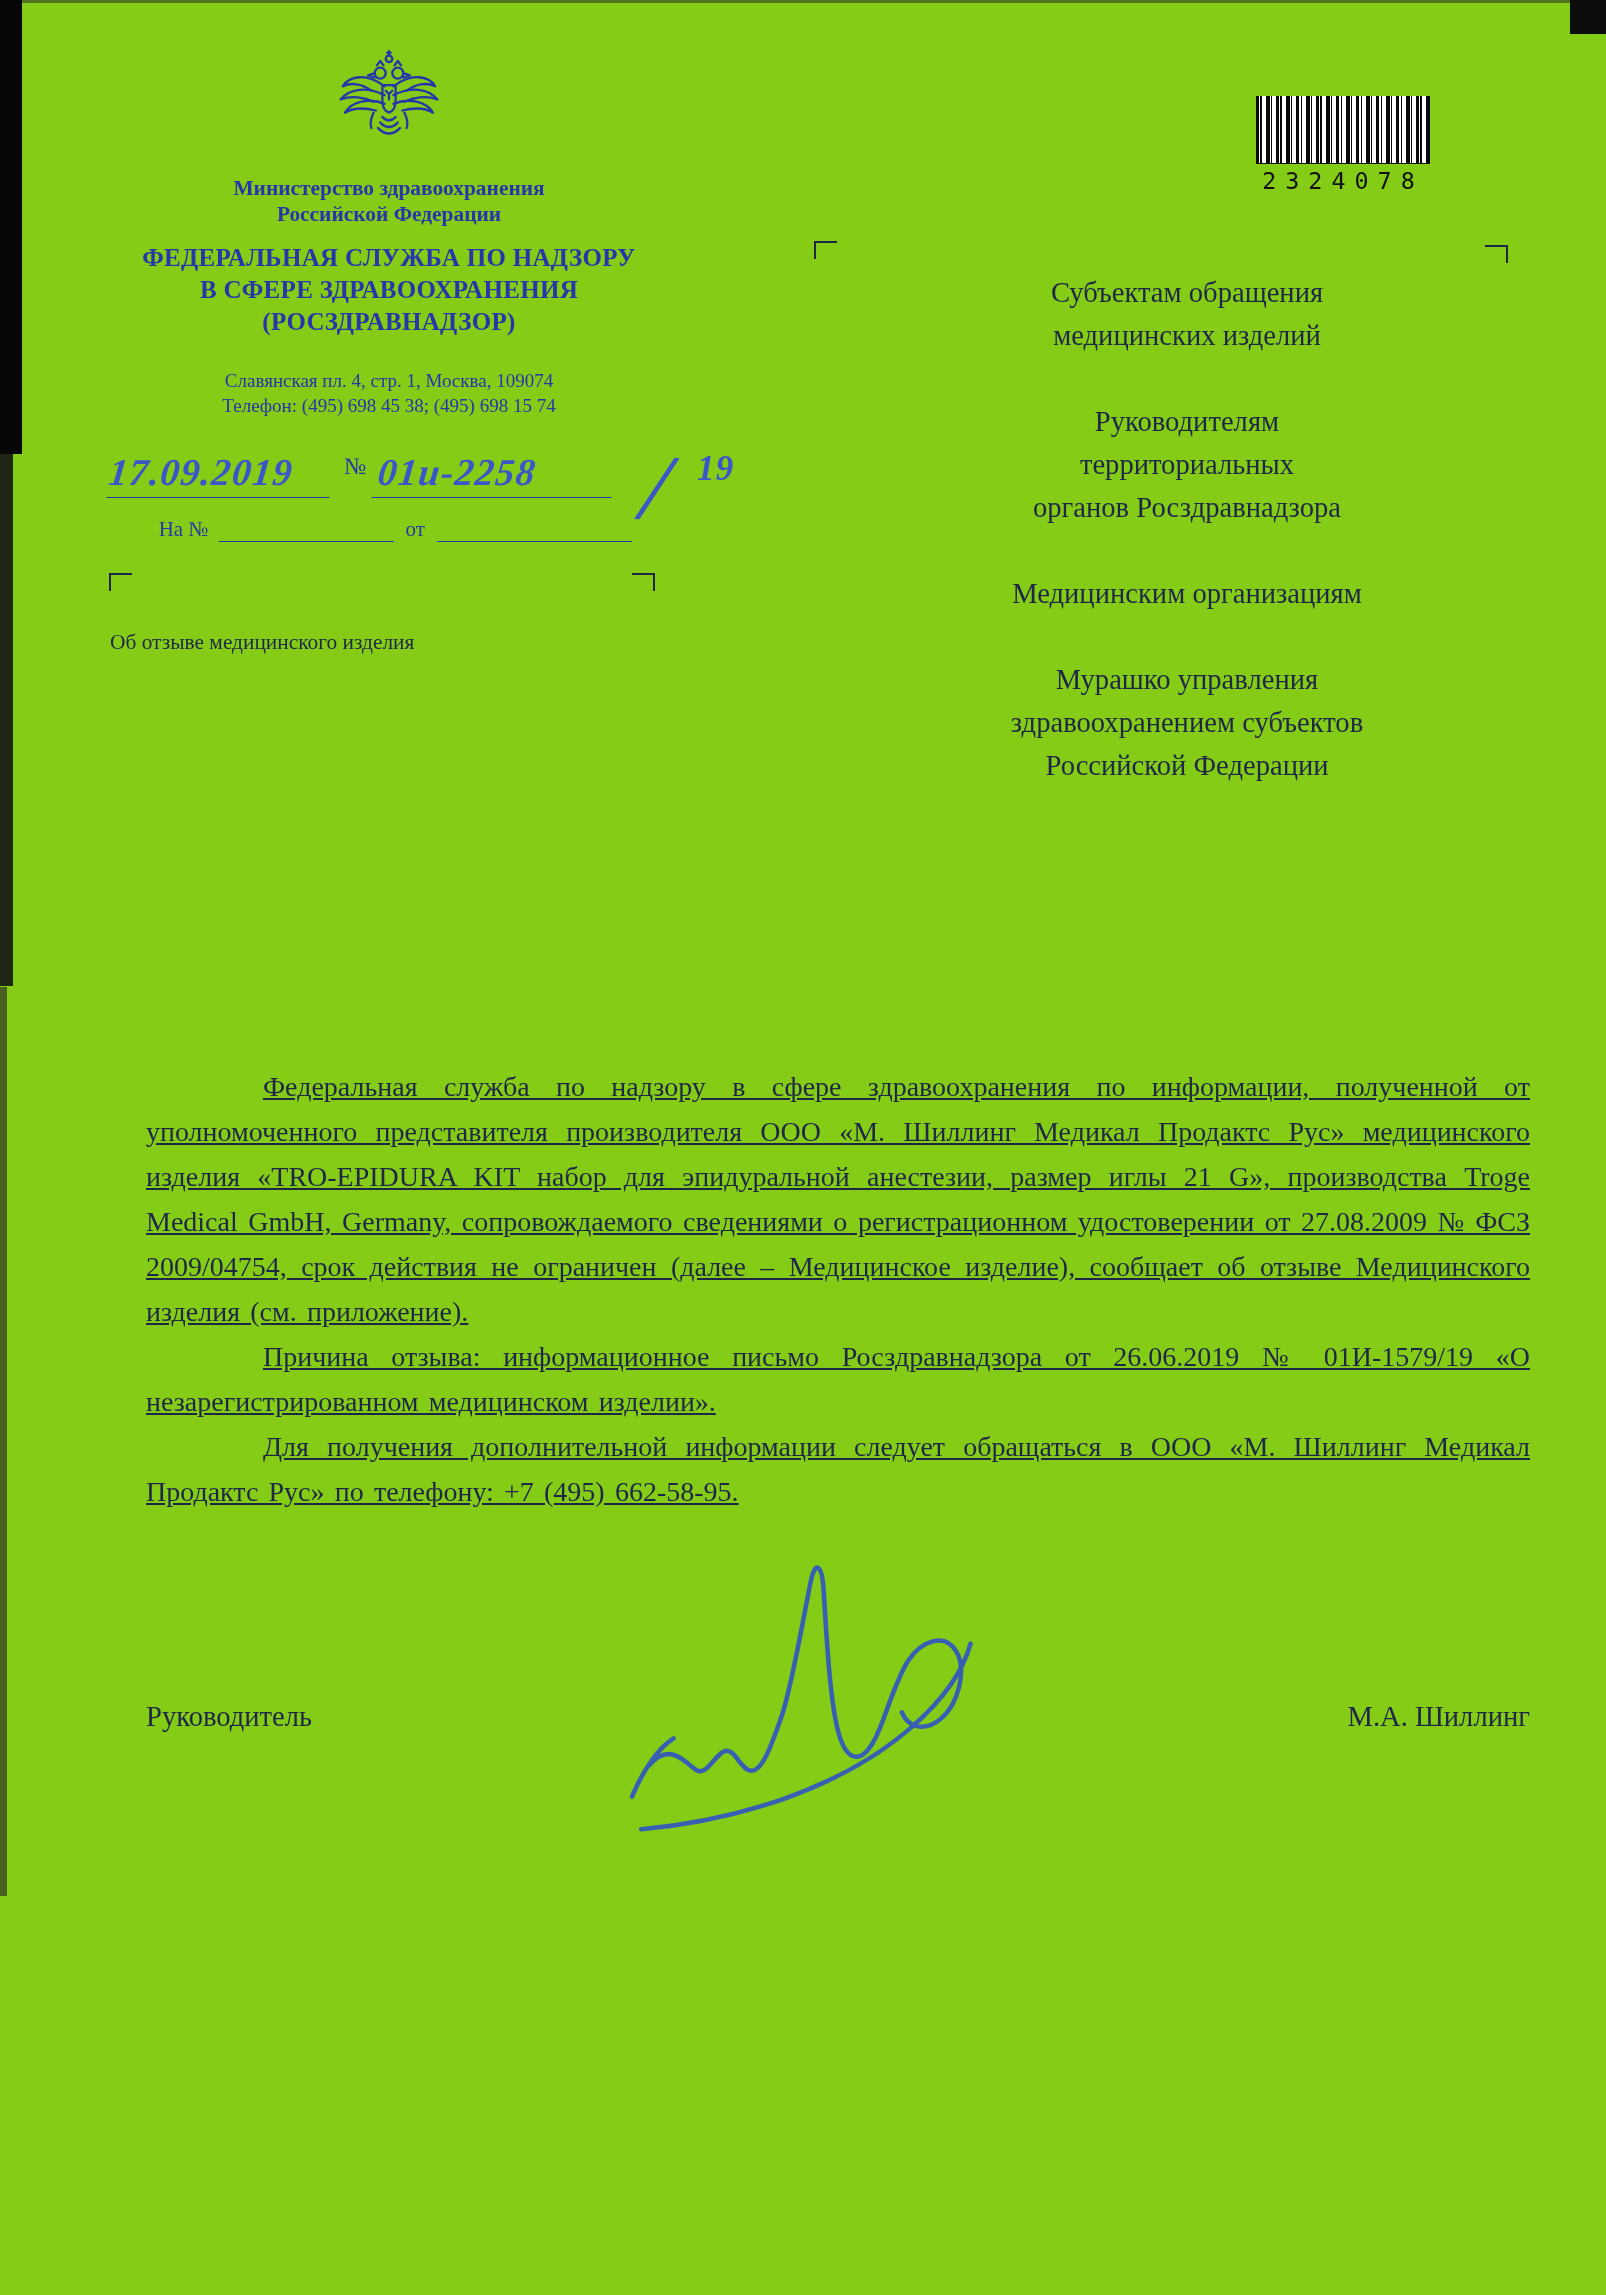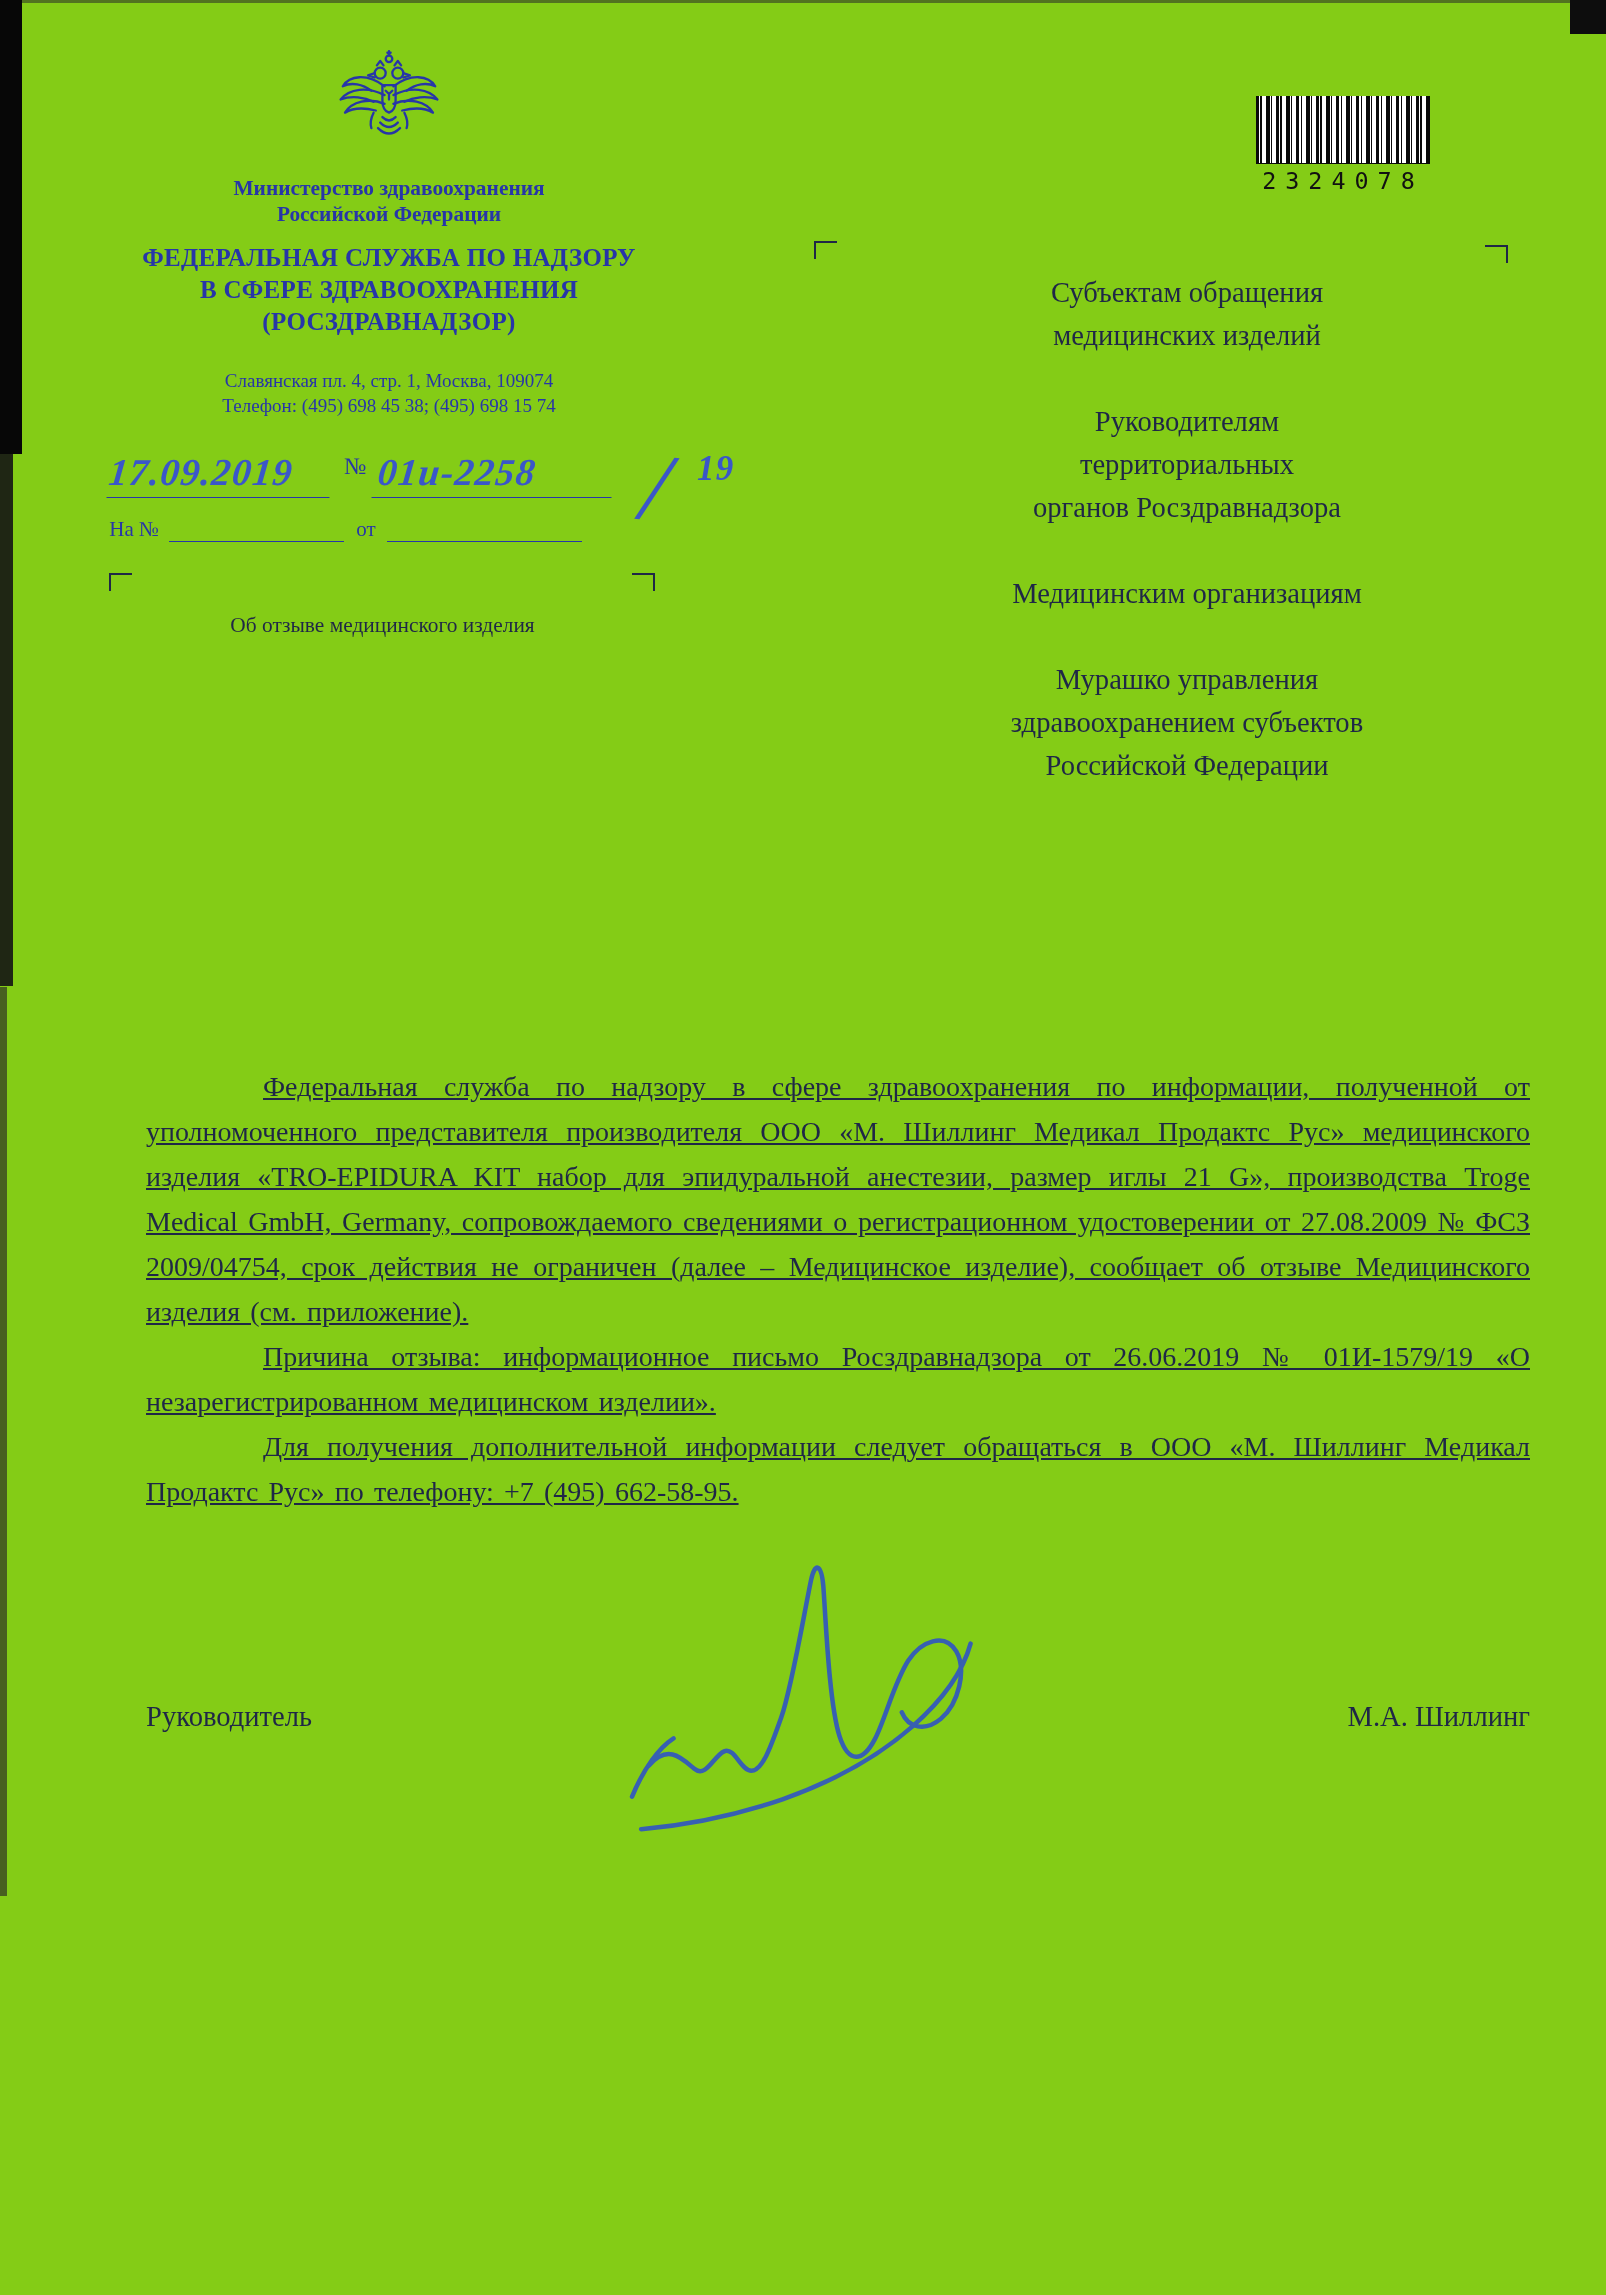--- a/index.html
+++ b/index.html
@@ -32,29 +32,29 @@
 
   
   .date-row { position:relative; margin-top:32px; height:60px; text-align:left; padding-left:12.3px; }
   .hw { font-style:italic; font-weight:600; color:#3a57c9; letter-spacing:1.3px; }
   .hw-date { display:inline-block; font-size:38px; border-bottom:1.9px solid #2736a8; padding:0 39px 2.6px 0; transform:skewX(-6deg); }
   .no-sign { display:inline-block; font-size:23.4px; font-style:normal; color:#2736a8; margin:0 7.8px 0 11.7px; vertical-align:11.7px; }
   .hw-num  { display:inline-block; font-size:38px; border-bottom:1.9px solid #2736a8; padding:0 78px 2.6px 3.9px; transform:skewX(-6deg); }
   .big-slash { position:absolute; left:545px; top:-18px; font-size:97px; font-weight:400; color:#3a57c9; transform:rotate(6deg); z-index:3; }
   .hw-19 { position:absolute; left:600px; top:-1.3px; font-size:35px; }
 
-  .na-row { margin-top:6.5px; text-align:left; padding-left:12.3px; font-size:21px; color:#2736a8; }
+  .na-row { margin-top:6.5px; text-align:center; padding-left:12.3px; font-size:21px; color:#2736a8; }
   .field-line { display:inline-block; border-bottom:1.3px solid #2736a8; height:22px; vertical-align:bottom; }
   .line-1 { width:175px; margin:0 11.7px 0 10.4px; }
   .line-2 { width:195px; margin-left:11.7px; }
 
   
   .subject {
-    position:absolute; left:110px; top:613px; width:545px;
-    text-align:center; font-size:21.4px; color:#1f2747;
+    position:absolute; left:110px; top:630px; width:545px;
+    font-size:21.4px; color:#1f2747;
   }
 
   
   .mark { position:absolute; width:23.4px; height:18px; }
   .mark.tl { border-top:2.6px solid #1f2747; border-left:2.6px solid #1f2747; }
   .mark.tr { border-top:2.6px solid #1f2747; border-right:2.6px solid #1f2747; }
   .mark-subj-l { left:109px; top:573px; }
   .mark-subj-r { left:632px; top:573px; }
   .mark-addr-l { left:814px; top:241px; }
   .mark-addr-r { left:1485px; top:245px; }

